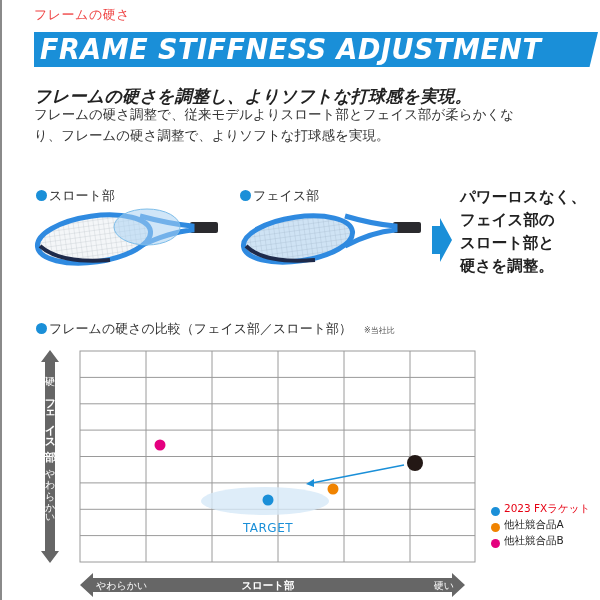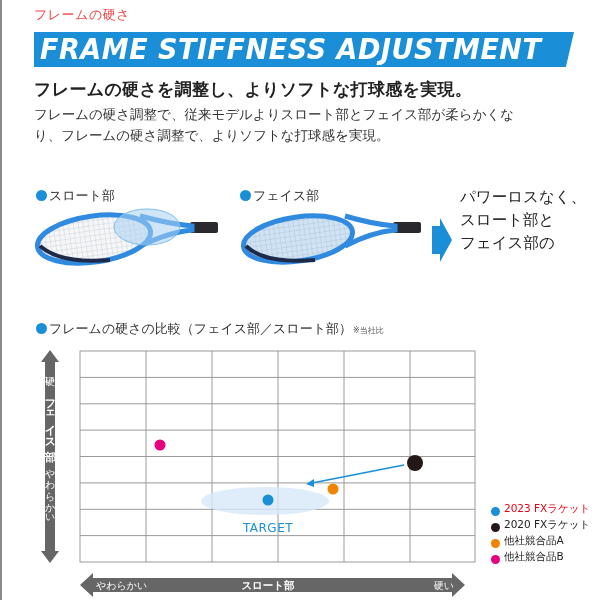--- a/index.html
+++ b/index.html
@@ -6,33 +6,34 @@
   body {
     width: 600px; height: 600px; background: #ffffff; position: relative; overflow: hidden;
     font-family: "DejaVu Sans", "Liberation Sans", sans-serif; color: #222;
   }
   .left-rule { position: absolute; left: 0; top: 0; width: 2px; height: 600px; background: #8a8a8a; }
   .abs { position: absolute; }
   .kicker { left: 34px; top: 6px; font-size: 13px; color: #ef4444; letter-spacing: 0.5px; }
   .banner {
     left: 34px; top: 32px; width: 540px; height: 35px; background: #1a8fd8;
     clip-path: polygon(0 0, 100% 0, 98.5% 100%, 0 100%);
+    padding-left: 24px;
   }
   .banner-text {
     position: absolute; left: 6px; top: 0px; line-height: 35px; font-family: "DejaVu Sans", sans-serif;
     font-weight: bold; font-style: italic; color: #fff; font-size: 29px; letter-spacing: 0.6px; white-space: nowrap;
     transform: scaleX(0.93); transform-origin: left center;
   }
-  .headline { left: 34px; top: 78px; font-size: 17px; font-weight: bold; color: #222; white-space: nowrap; letter-spacing: 0.3px; }
+  .headline { left: 34px; top: 85px; font-size: 17px; font-weight: bold; color: #222; white-space: nowrap; letter-spacing: 0.3px; font-style: italic; }
   .body-text { left: 34px; top: 104px; width: 560px; font-size: 13.5px; line-height: 21px; color: #333; }
   .sec-label { font-size: 13px; color: #333; white-space: nowrap; }
   .dot { display: inline-block; width: 11px; height: 11px; border-radius: 50%; background: #1a8fd8; vertical-align: -1px; margin-right: 2px; }
-  .callout { left: 460px; top: 186px; font-size: 15.5px; font-weight: normal; line-height: 23px; color: #222; white-space: nowrap; }
+  .callout { left: 460px; top: 186px; font-size: 15.5px; font-weight: bold; line-height: 23px; color: #222; white-space: nowrap; }
   .chart-title { left: 36px; top: 320px; font-size: 13px; color: #333; white-space: nowrap; }
-  .chart-title .note { font-size: 8px; color: #555; margin-left: 1px; }
+  .chart-title .note { font-size: 8px; color: #555; margin-left: 12px; }
   .legend { left: 491px; top: 500px; font-size: 10.5px; line-height: 16px; }
   .legend-item { white-space: nowrap; display: flex; align-items: flex-end; }
   .legend-dot { display: inline-block; width: 9px; height: 9px; border-radius: 50%; margin-right: 4px; }
   svg text { font-family: "DejaVu Sans", sans-serif; }
 </style>
 </head>
 <body>
 
 <div class="left-rule"></div>
 
@@ -78,22 +79,23 @@
     <path d="M345 16 Q372 24 395 26 L395 30 Q372 32 345 46" fill="none" stroke="#2f8ae0" stroke-width="5"></path>
     <ellipse cx="298" cy="39" rx="55" ry="22" fill="url(#strings2)" stroke="#2f8ae0" stroke-width="5" transform="rotate(-8 298 39)"></ellipse>
     <path d="M246 46 Q264 64 315 60" fill="none" stroke="#1e2a4a" stroke-width="4"></path>
   </g>
 
   <path d="M432 26 L440 26 L440 18 L452 40 L440 62 L440 54 L432 54 Z" fill="#1a8fd8"></path>
 </svg>
 
 <div class="abs callout">
   <div>パワーロスなく、</div>
+  <div>フェイス部の</div>
   <div>スロート部と</div>
-  <div>フェイス部の</div>
+  <div>硬さを調整。</div>
 </div>
 
 <div class="abs chart-title">
   <span class="dot"></span><span>フレームの硬さの比較（フェイス部／スロート部）</span><span class="note">※当社比</span>
 </div>
 
 <svg class="abs" style="left:0; top:340px;" width="600" height="260">
 
   <g stroke="#9a9a9a" stroke-width="1" fill="none">
     <rect x="80" y="11" width="395" height="211"></rect>
@@ -136,24 +138,20 @@
     <text x="454" y="249" text-anchor="end" font-size="10" fill="#fff">硬い</text>
   </g>
 </svg>
 
 <div class="abs legend">
   <div class="legend-item">
     <span class="legend-dot" style="background:#1a8fd8"></span>
     <span style="color:#e60012">2023 FXラケット</span>
   </div>
   <div class="legend-item">
-    <span class="legend-dot" style="background:#231815"></span>
-    <span>2020 FXラケット</span>
-  </div>
-  <div class="legend-item">
     <span class="legend-dot" style="background:#f08300"></span>
     <span>他社競合品A</span>
   </div>
   <div class="legend-item">
     <span class="legend-dot" style="background:#e4007f"></span>
     <span>他社競合品B</span>
   </div>
 </div>
 
 </body></html>

